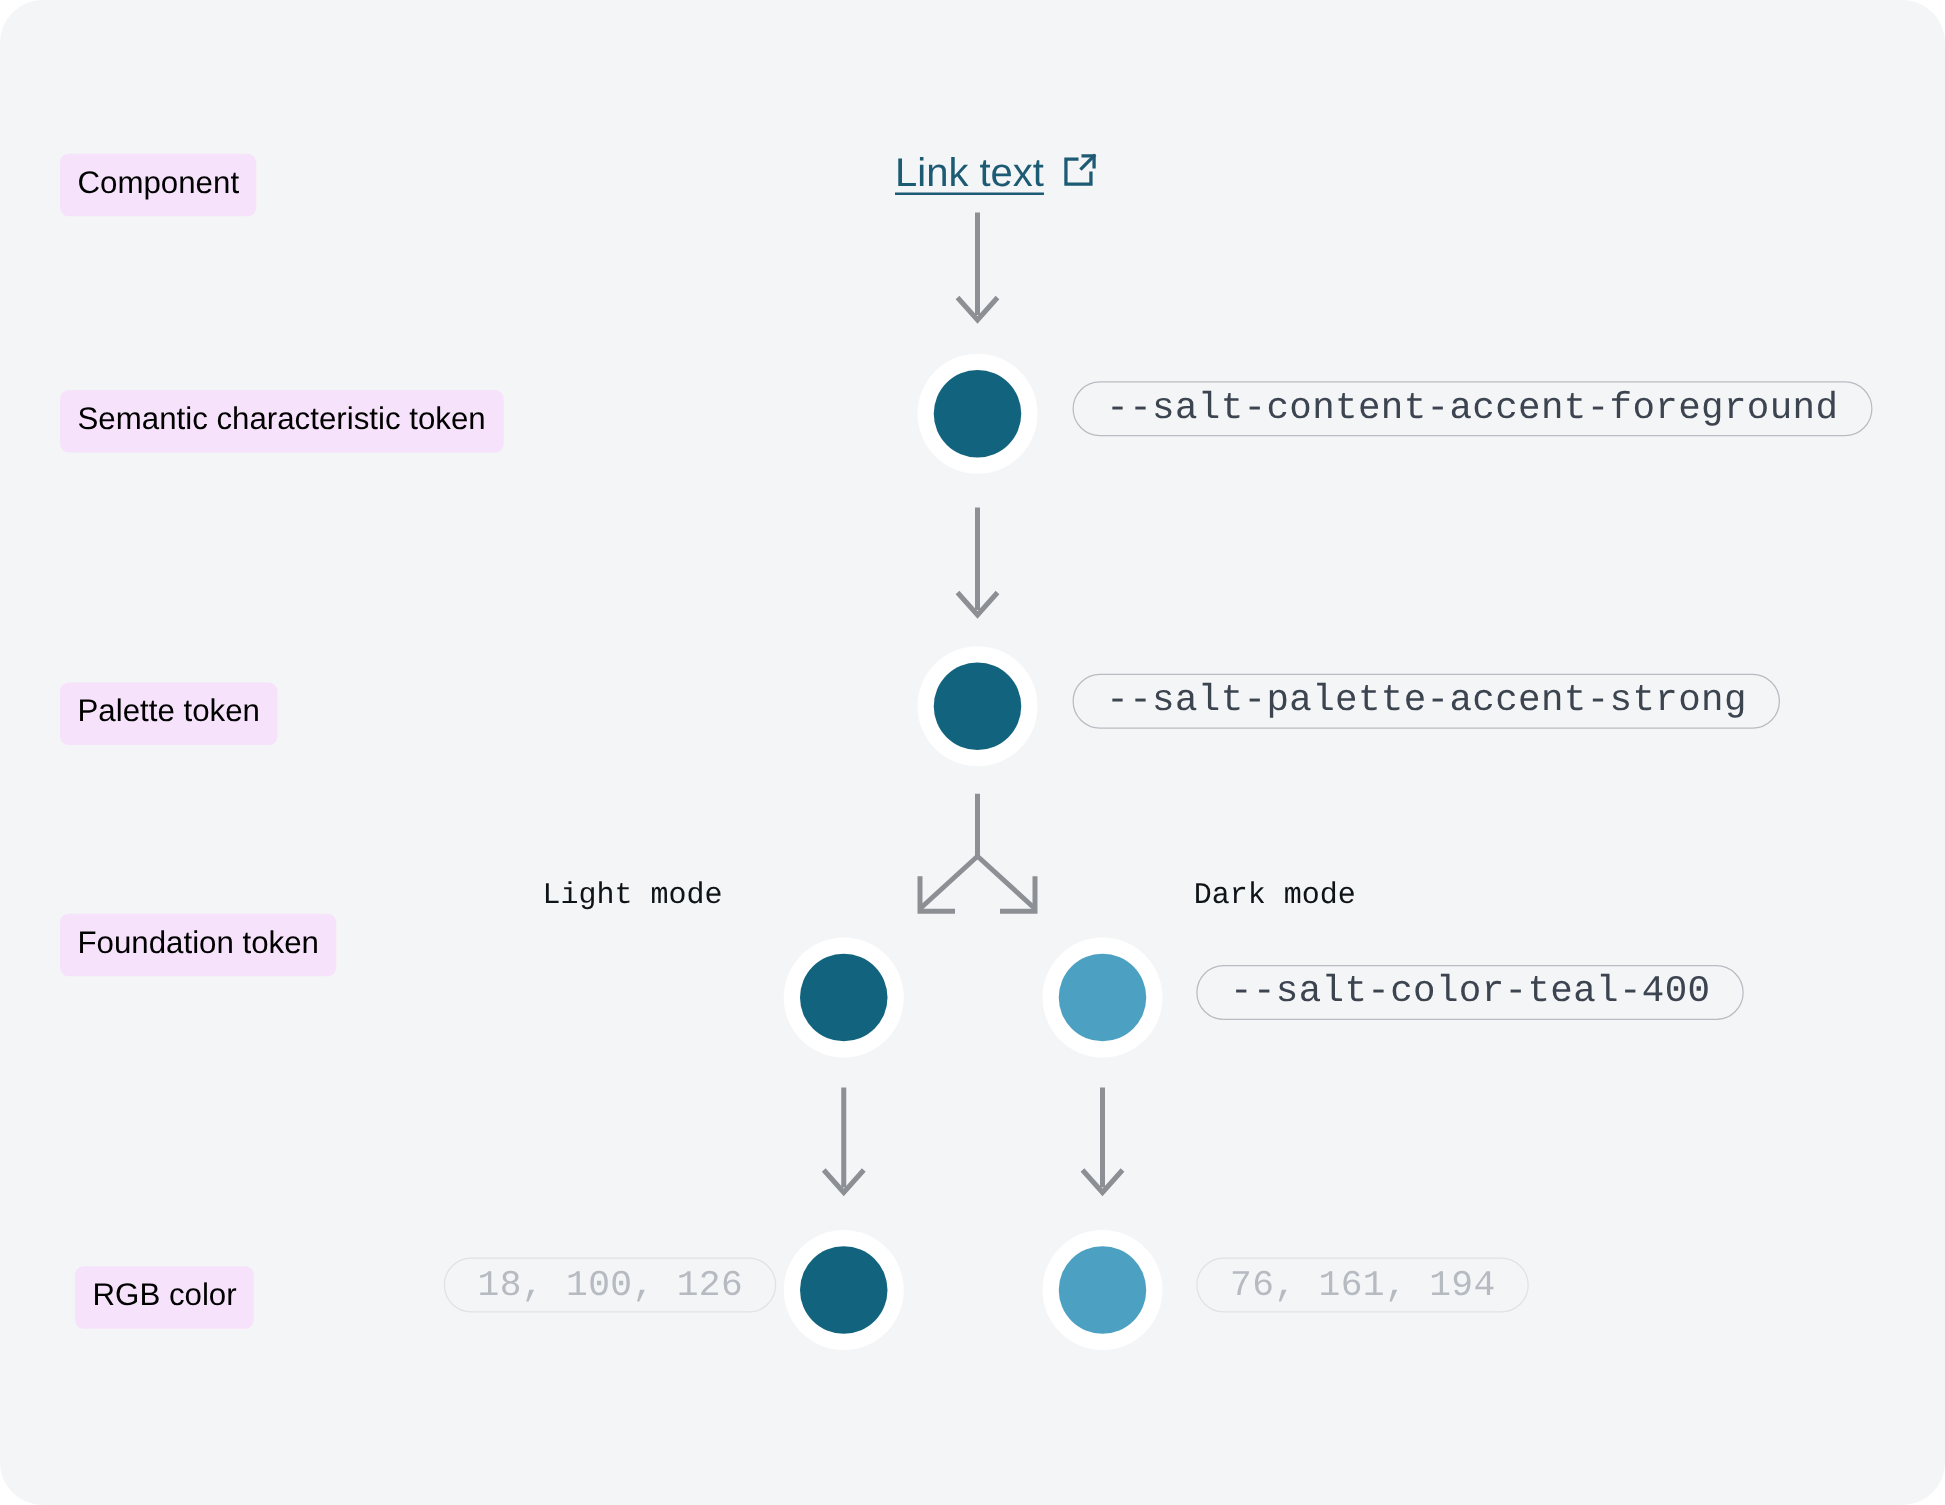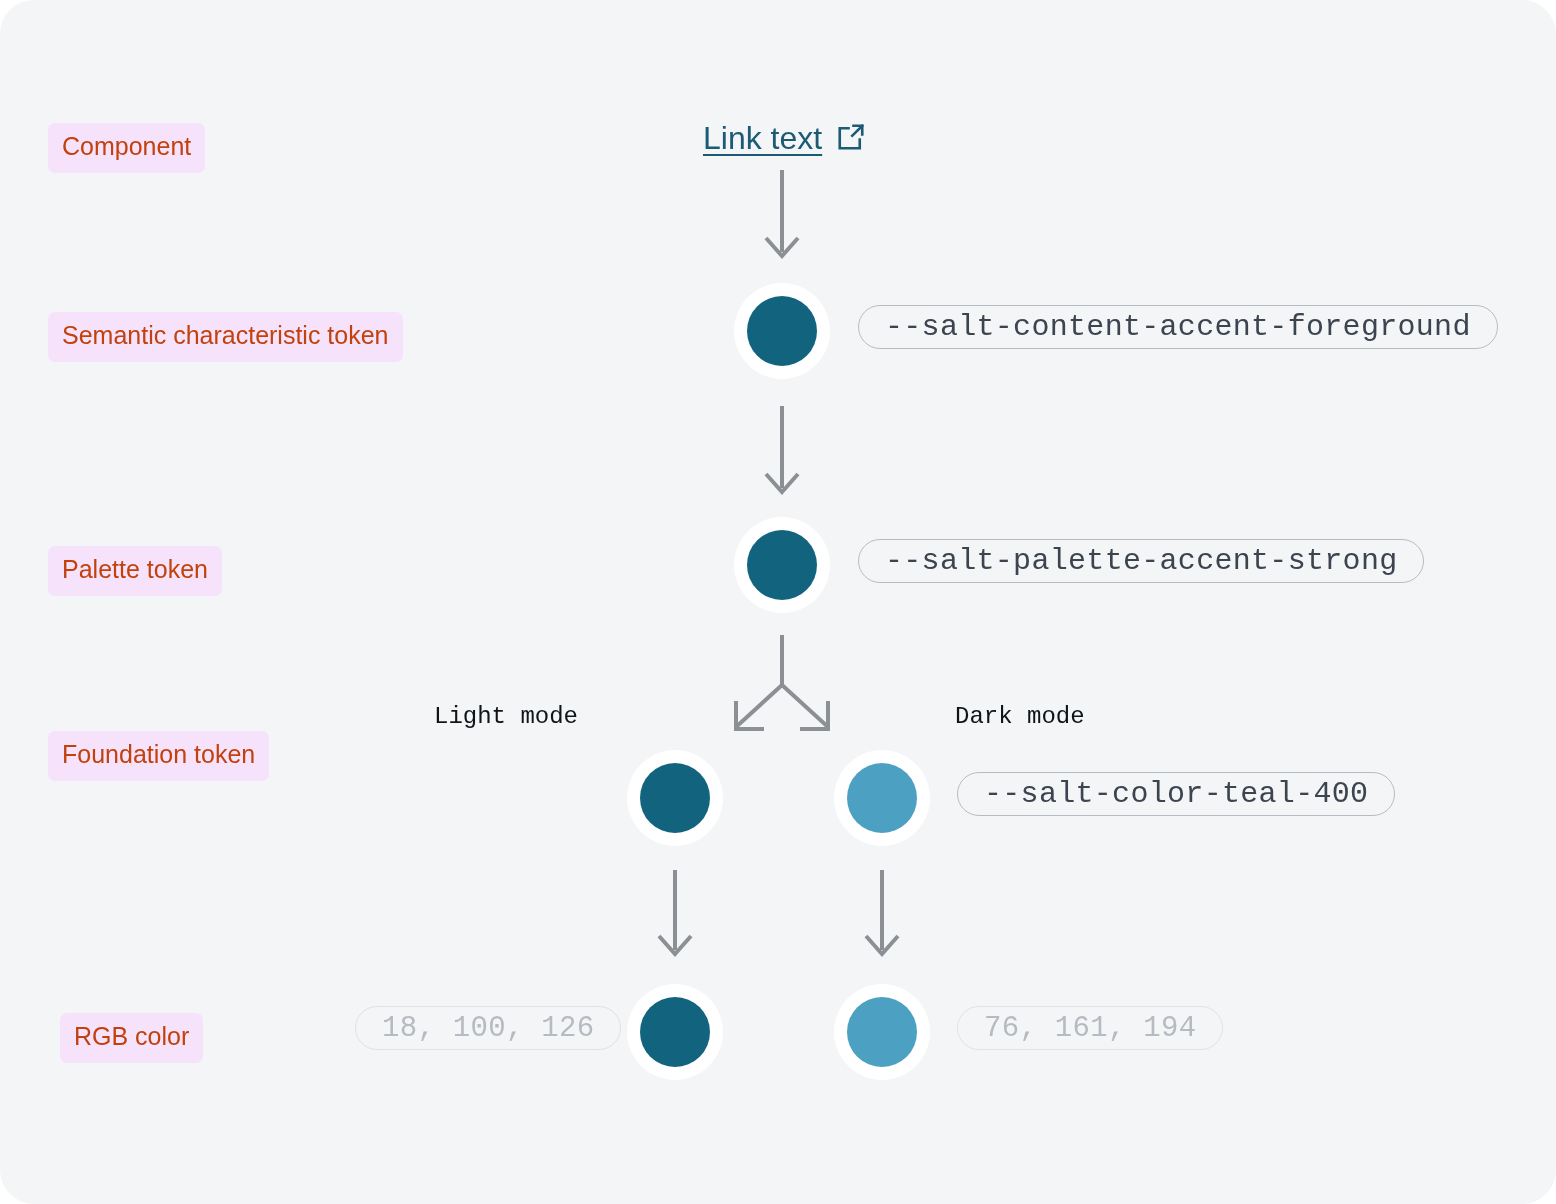--- a/index.html
+++ b/index.html
@@ -22,21 +22,21 @@
     background: #f4f5f7;
     border-radius: 34px;
     overflow: hidden;
     box-sizing: border-box;
   }
 
   
   .badge {
     position: absolute;
     background: #f6e3fb;
-    color: #c2410c;
+    color: #000000;
     font-size: 25px;
     line-height: 1;
     padding: 11px 14px 14px 14px;
     border-radius: 7px;
     white-space: nowrap;
     font-family: "Liberation Sans", sans-serif;
   }
 
   
   .pill {
@@ -80,20 +80,21 @@
     height: 70px;
     border-radius: 50%;
   }
 
   
   .link-wrap {
     position: absolute;
     display: flex;
     align-items: center;
     gap: 14px;
+    margin-left: 13px;
   }
   .link-text {
     color: #1d5b74;
     font-size: 32px;
     text-decoration: underline;
     text-underline-offset: 5px;
     text-decoration-thickness: 2px;
     font-family: "Liberation Sans", sans-serif;
     white-space: nowrap;
   }

